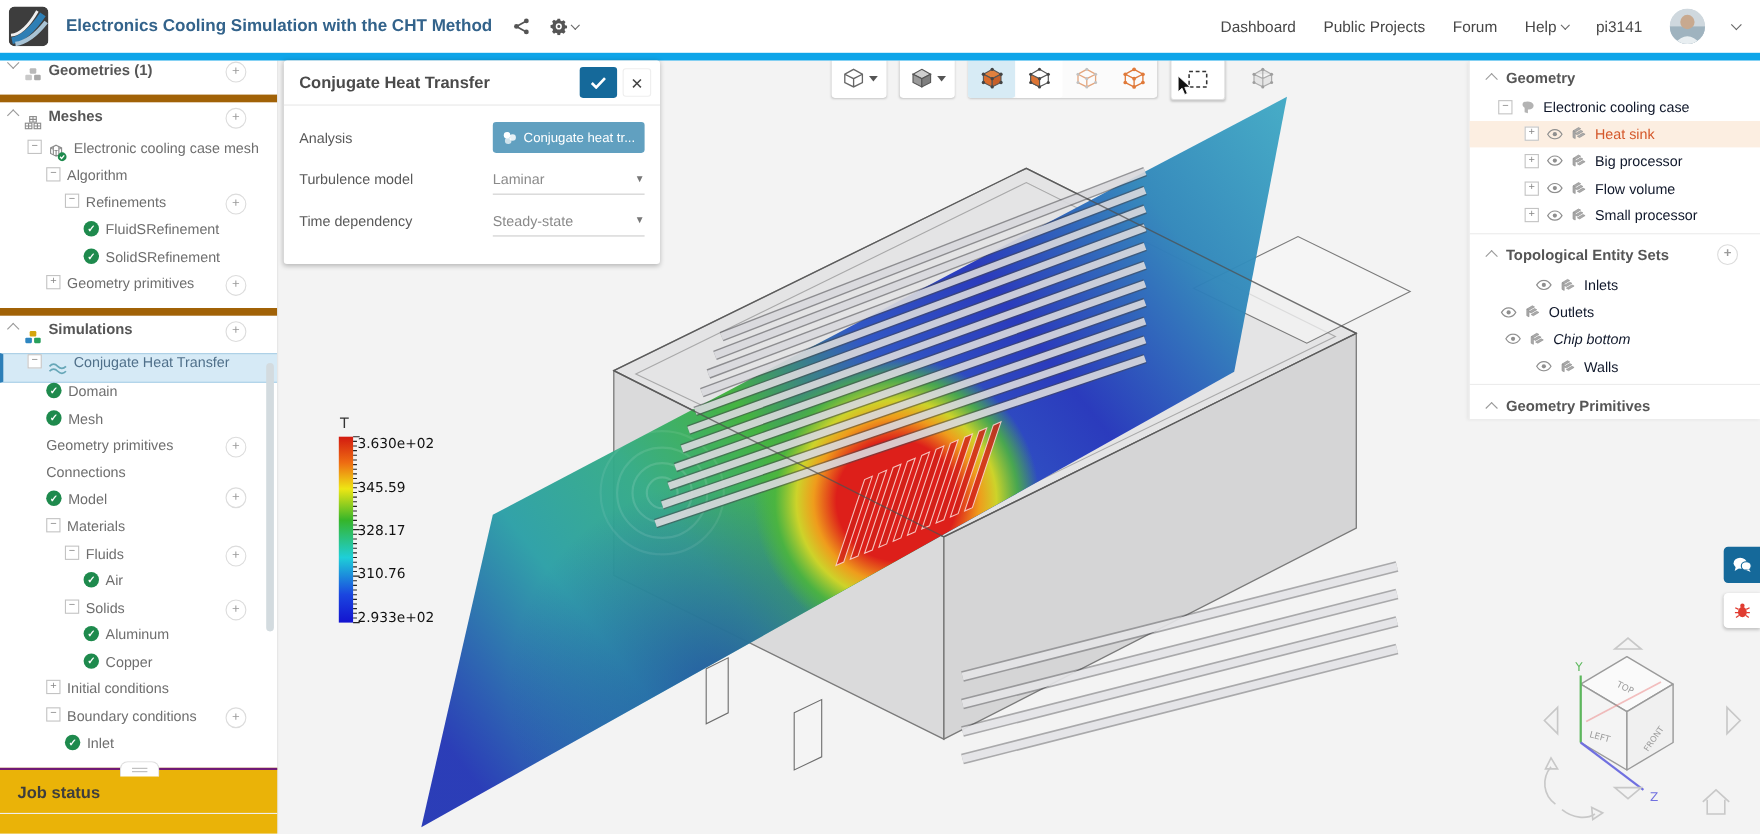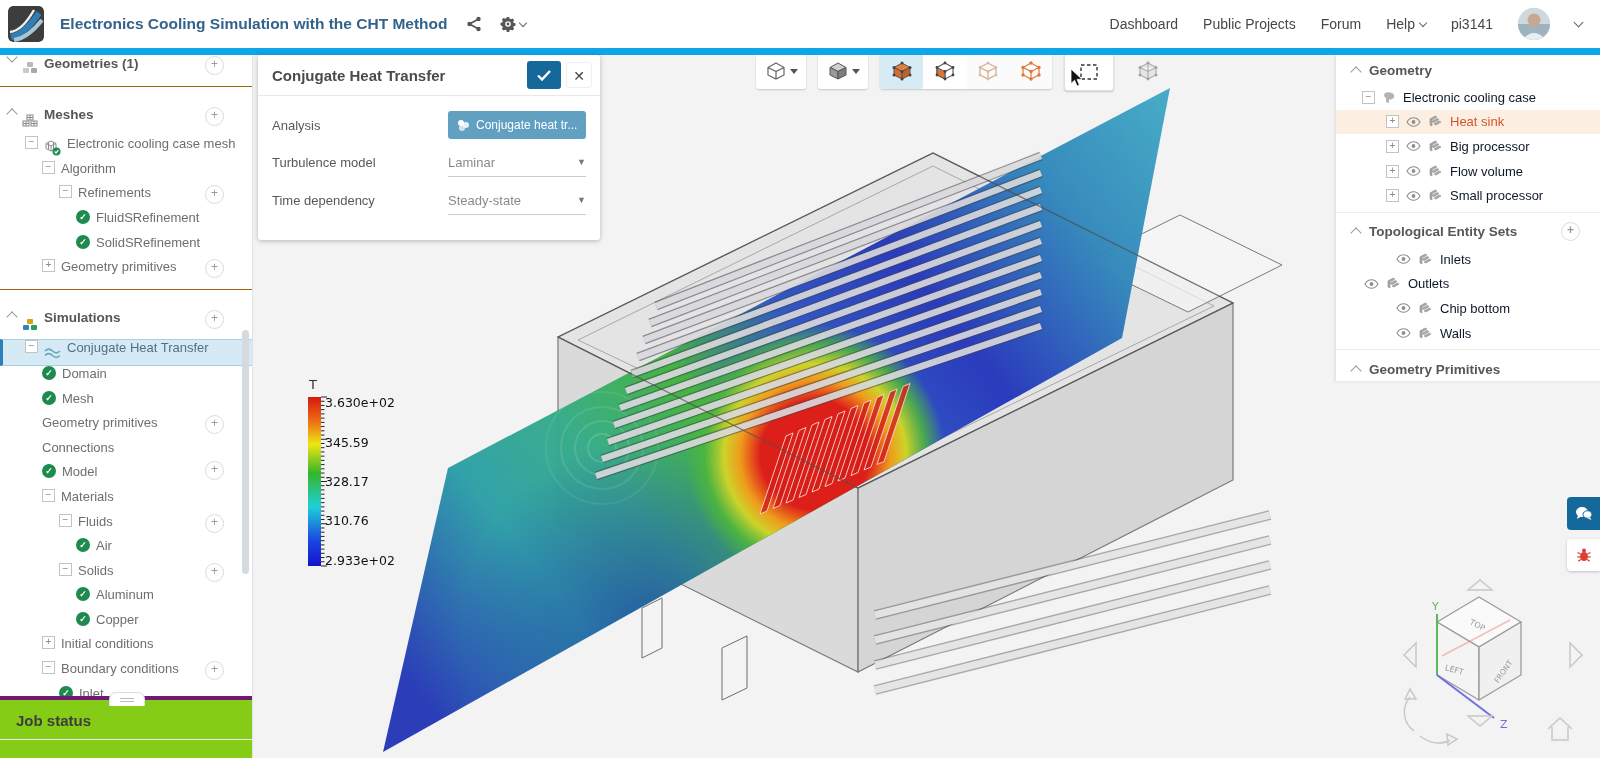--- a/index.html
+++ b/index.html
@@ -19,35 +19,35 @@
   #avatar{width:32px;height:32px;border-radius:50%;overflow:hidden;background:#c7d2da;flex:0 0 auto}
   
   #left-panel{position:absolute;top:48px;left:0;width:252px;bottom:0;background:#fff;
               border-right:1px solid #e2e2e2;z-index:30}
   #left-tree{position:absolute;top:0;left:0;right:0;bottom:58px;overflow:hidden;padding-top:8px}
   .trow{height:24.6px;display:flex;gap:6px;white-space:nowrap;cursor:pointer}
   .trow .lbl{color:#6e6e6e}
   .trow.sect .lbl{color:#565656;font-weight:600;font-size:13.5px}
   .trow .plusbtn{margin-left:auto;margin-right:28px;width:17px;height:17px;border:1px solid #dcdcdc;
         border-radius:50%;color:#9a9a9a;font-size:12px;line-height:15px;text-align:center;background:#fff;flex:0 0 auto}
-  .divb{border-top:1px solid #a16207;margin-top:5px;padding-top:20px;height:29.6px}
+  .divb{border-top:7px solid #a16207;margin-top:5px;padding-top:5px;height:29.6px}
   .sel-blue{background:#d6eaf6;border-top:1px solid #a9cfe6;border-bottom:1px solid #a9cfe6;
             border-left:3px solid #2d7fb8}
   .sel-blue .lbl{color:#50708a}
   .expbox{width:11px;height:11px;border:1px solid #c3c3c3;background:#fff;color:#888;
           font-size:10px;line-height:9px;text-align:center;flex:0 0 auto}
   .checkc{width:14px;height:14px;border-radius:50%;background:#1e8a4d;color:#fff;font-size:9px;
           line-height:14px;text-align:center;flex:0 0 auto;font-weight:bold}
   .scaret{width:7px;height:7px;border-right:1.5px solid #9a9a9a;border-bottom:1.5px solid #9a9a9a;
           display:inline-block;flex:0 0 auto}
   .scaret.down{transform:rotate(45deg);margin-top:-3px}
   .scaret.up{transform:rotate(-135deg);margin-top:3px}
   .ticon{flex:0 0 auto;display:flex;align-items:center}
   #lp-scroll{position:absolute;right:3px;top:282px;width:7px;height:244px;background:#d3dbdf;border-radius:4px;z-index:31}
-  #job-status{position:absolute;left:0;bottom:0;width:252px;height:58px;background:#84cc16;border-top:4px solid #701a75}
+  #job-status{position:absolute;left:0;bottom:0;width:252px;height:58px;background:#eab308;border-top:2px solid #701a75}
   #job-tab{position:absolute;top:-8px;left:109px;width:34px;height:13px;background:#fff;border:1px solid #ddd;
            border-bottom:none;border-radius:7px 7px 0 0;display:flex;flex-direction:column;align-items:center;
            justify-content:center;gap:2px}
   #job-tab i{display:block;width:14px;height:0;border-top:1px solid #bbb}
   #job-label{padding:12px 16px 10px;font-size:15px;font-weight:600;color:#3d3d3d;border-bottom:1px solid #eee}
   
   #dialog{position:absolute;left:258px;top:55px;width:342px;height:185px;background:#fff;border-radius:3px;
           box-shadow:0 1px 5px rgba(0,0,0,.25);z-index:45}
   .dlg-head{height:40px;display:flex;align-items:center;border-bottom:1px solid #e8e8e8;padding:0 8px 0 14px}
   .dlg-title{font-size:15px;font-weight:600;color:#4a4a4a;flex:1}
@@ -736,21 +736,21 @@
             <g fill="#ababab" stroke="#8f8f8f" stroke-width="0.6">
               <polygon points="2,4 7,1 9,2 4,5"></polygon>
               <polygon points="4,6.5 9,3.5 11,4.5 6,7.5"></polygon>
               <polygon points="6,9 11,6 13,7 8,10"></polygon>
               <polygon points="2,4 4,5 4,11 2,10"></polygon>
             </g>
           </svg>
         </span>
         <span class="lbl">Outlets</span>
       </div>
-      <div class="rrow" style="padding-left: 60px;">
+      <div class="rrow" style="padding-left: 32px; font-style: italic;">
         <span class="ticon">
           <svg width="15" height="10" viewBox="0 0 15 10">
             <path d="M1,5 C3,1.6 6,0.8 7.5,0.8 C9,0.8 12,1.6 14,5 C12,8.4 9,9.2 7.5,9.2 C6,9.2 3,8.4 1,5 Z" fill="none" stroke="#8f8f8f" stroke-width="1.1"></path>
             <circle cx="7.5" cy="5" r="1.9" fill="#8f8f8f"></circle>
           </svg>
         </span>
         <span class="ticon">
           <svg width="15" height="13" viewBox="0 0 15 13">
             <g fill="#ababab" stroke="#8f8f8f" stroke-width="0.6">
               <polygon points="2,4 7,1 9,2 4,5"></polygon>

